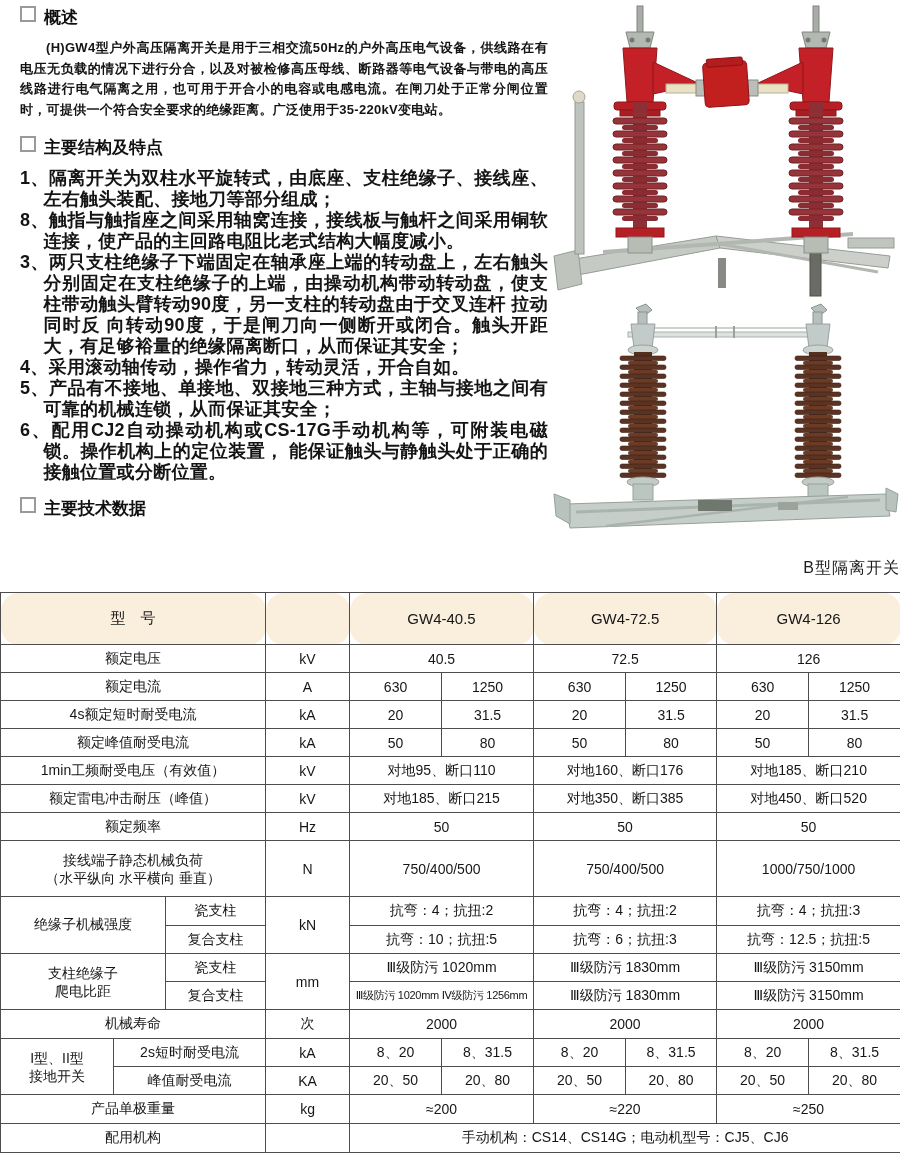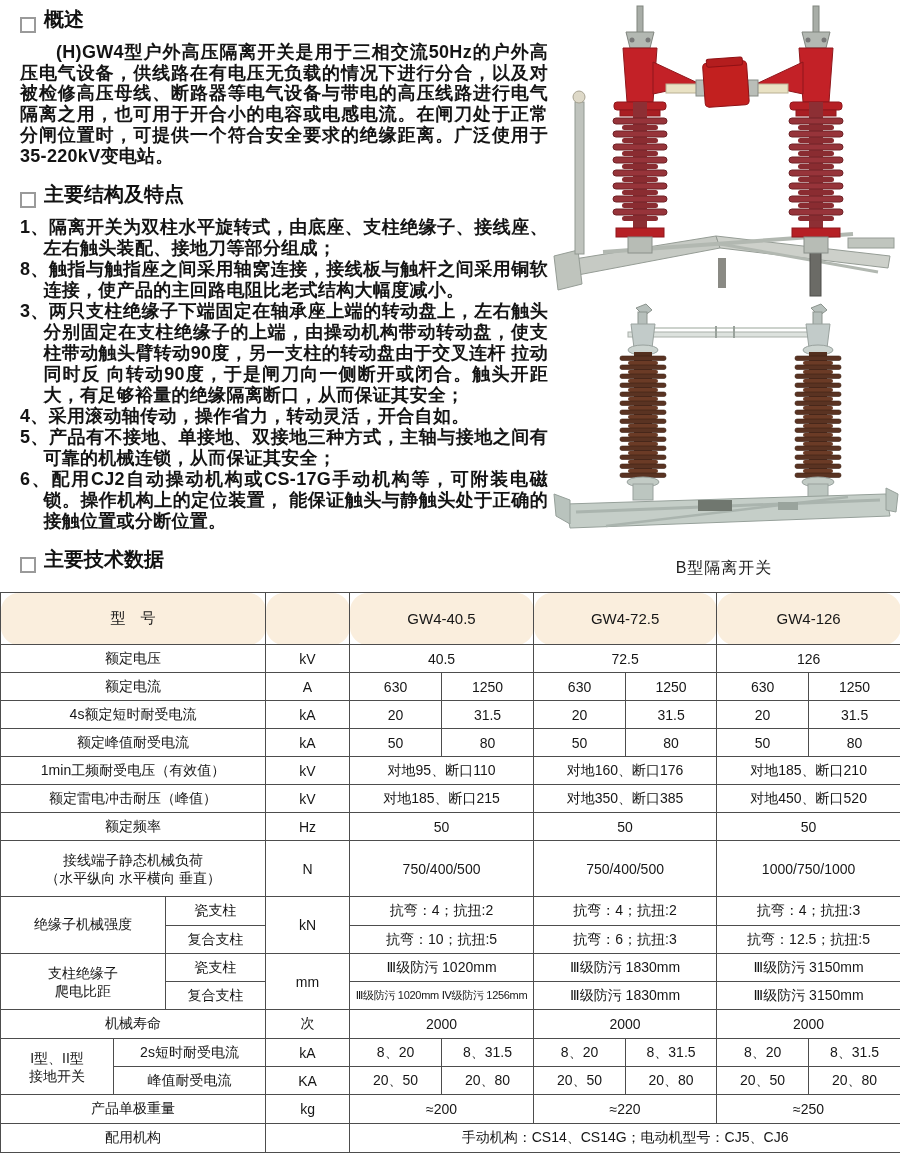--- a/index.html
+++ b/index.html
@@ -1,34 +1,34 @@
 <!DOCTYPE html>
 <html><head>
 <meta charset="utf-8">
 <style>
   html,body{margin:0;padding:0;background:#ffffff;}
   #page{position:relative;width:900px;height:1156px;background:#ffffff;overflow:hidden;
         font-family:"Liberation Sans","DejaVu Sans",sans-serif;color:#141414;}
 
   
   .text-col{position:absolute;left:20px;top:6px;width:528px;}
-  .sec-head{display:flex;align-items:flex-end;font-size:20px;font-weight:bold;color:#111;}
+  .sec-head{display:flex;align-items:flex-start;font-size:17px;font-weight:bold;color:#111;}
   .sec-head .sq{width:12px;height:12px;border:2px solid #9a9a9a;margin-right:8px;flex:0 0 auto;}
-  .overview-body{margin:9px 0 0 0;font-size:18px;font-weight:bold;line-height:20.7px;
+  .overview-body{margin:9px 0 0 0;font-size:13px;font-weight:bold;line-height:20.7px;
                  text-align:justify;text-indent:2em;letter-spacing:0.3px;}
   .features-head{margin-top:15px;}
   .feat-list{margin-top:9px;}
   .feat-item{font-size:18px;font-weight:bold;line-height:21px;text-align:justify;
              padding-left:1.3em;text-indent:-1.3em;letter-spacing:0.3px;}
   .tech-head{margin-top:14px;}
 
   
   .photo-col{position:absolute;left:548px;top:0;width:352px;}
   .photo{display:block;}
-  .photo-caption{position:absolute;left:548px;top:558px;width:352px;text-align:center;
+  .photo-caption{position:absolute;left:548px;top:558px;width:352px;text-align:right;
                  font-size:16px;color:#1c1c1c;letter-spacing:1px;}
 
   
   .tech-table{position:absolute;left:0;top:592px;width:900px;border-collapse:collapse;table-layout:fixed;}
   .tech-table td{border:1px solid #4d4d4d;text-align:center;vertical-align:middle;
                  font-size:14px;color:#161616;padding:0 2px;overflow:hidden;}
   .tech-table td.beige{background:#faeedd;font-size:15px;border-radius:18px;}
   .tech-table td.small{font-size:11px;letter-spacing:-0.3px;padding:0;}
   tr.r52{height:52px;} tr.r28{height:28px;} tr.r56{height:56px;} tr.r29{height:29px;}
   .two-line span{display:block;line-height:18px;}

